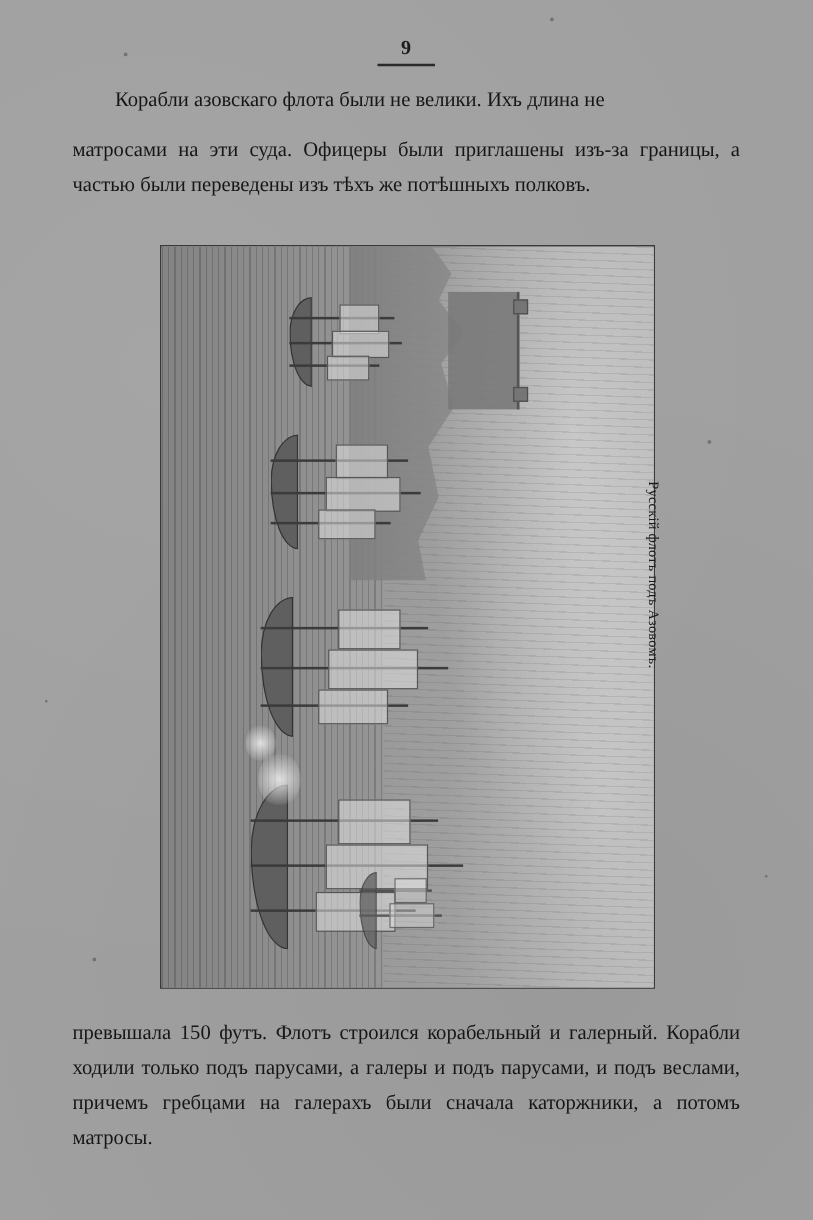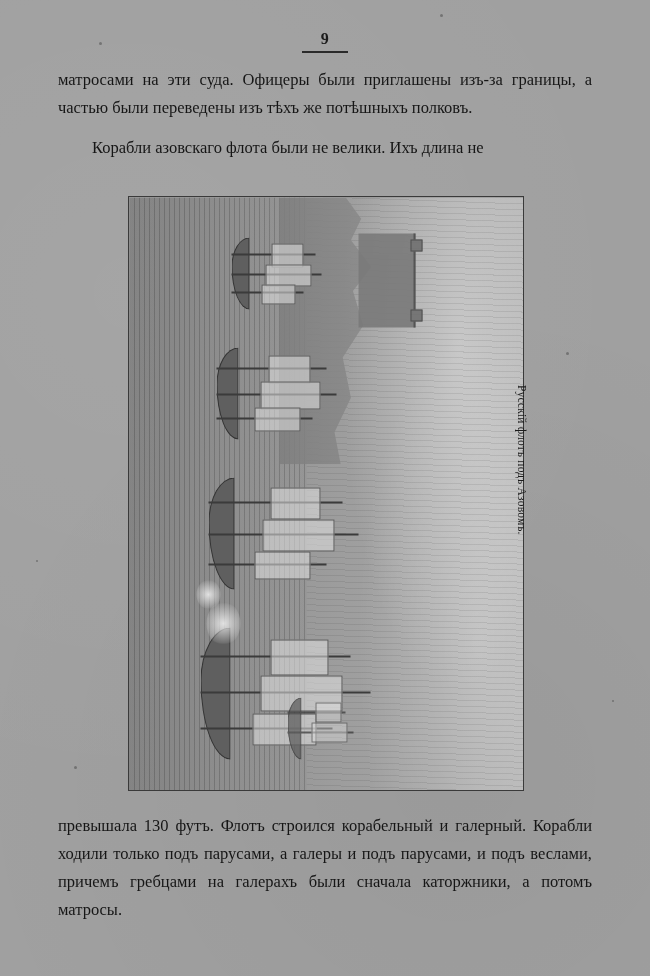--- a/index.html
+++ b/index.html
@@ -196,22 +196,22 @@
 </head>
 <body>
 
 <div class="page">
 
   <div class="page-number-wrap">
     <span class="page-number">9</span>
   </div>
 
   <div class="text-block top">
+    <p class="para indent">Корабли азовскаго флота были не велики. Ихъ длина не</p>
     <p class="para">матросами на эти суда. Офицеры были приглашены изъ-за границы, а частью были переведены изъ тѣхъ же потѣшныхъ полковъ.</p>
-    <p class="para indent">Корабли азовскаго флота были не велики. Ихъ длина не</p>
   </div>
 
   <div class="figure">
     <div class="fig-inner">
       <div class="plate">
         <div class="sky"></div>
         <div class="sea"></div>
         <div class="shore"></div>
         <div class="fort"></div>
 
@@ -264,21 +264,21 @@
           <div class="sail" style="left:5px;bottom:28px;width:18px;height:24px;"></div>
           <div class="sail" style="left:25px;bottom:24px;width:18px;height:34px;"></div>
         </div>
       </div>
     </div>
   </div>
 
   <div class="fig-caption">Русскій флотъ подъ Азовомъ.</div>
 
   <div class="text-block bottom">
-    <p class="para">превышала 130 футъ. Флотъ строился корабельный и галерный. Корабли ходили только подъ парусами, а галеры и подъ парусами, и подъ веслами, причемъ гребцами на галерахъ были сначала каторжники, а потомъ матросы.</p>
+    <p class="para">превышала 150 футъ. Флотъ строился корабельный и галерный. Корабли ходили только подъ парусами, а галеры и подъ парусами, и подъ веслами, причемъ гребцами на галерахъ были сначала каторжники, а потомъ матросы.</p>
   </div>
 
   <div class="speck" style="left:99px;top:42px;width:3px;height:3px;"></div>
   <div class="speck" style="left:440px;top:14px;width:3px;height:3px;"></div>
   <div class="speck" style="left:566px;top:352px;width:3px;height:3px;"></div>
   <div class="speck" style="left:74px;top:766px;width:3px;height:3px;"></div>
   <div class="speck" style="left:612px;top:700px;width:2px;height:2px;"></div>
   <div class="speck" style="left:36px;top:560px;width:2px;height:2px;"></div>
 </div>
 

